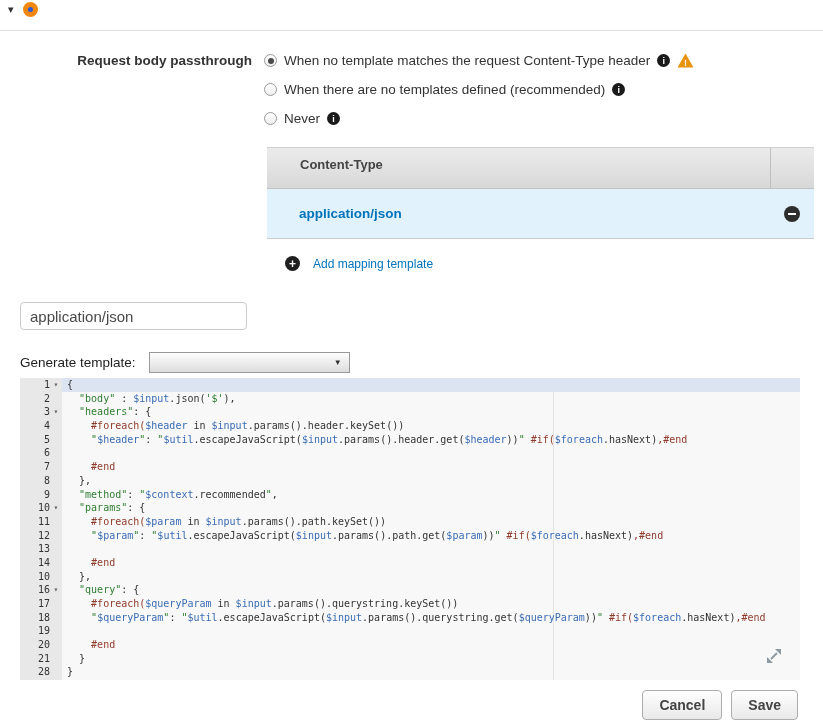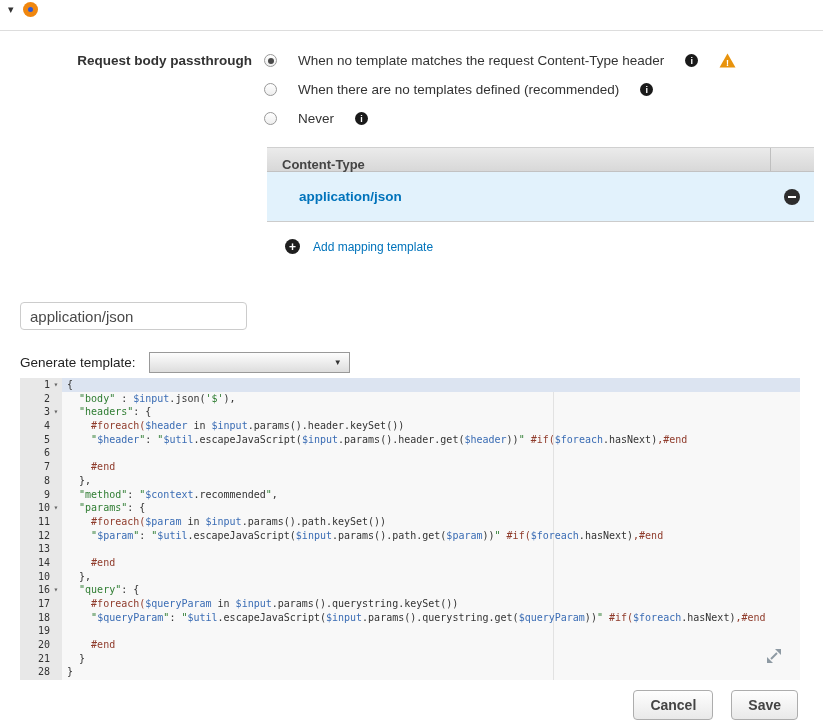--- a/index.html
+++ b/index.html
@@ -10,30 +10,30 @@
   .caret { font-size:11px; color:#333; cursor:pointer; }
   .sec-title { font-size:15.5px; color:#2f4257; font-weight:500; }
   .badge { width:15px; height:15px; border-radius:50%; background:#f0870f; display:inline-flex; align-items:center; justify-content:center; cursor:pointer; }
   .badge-dot { width:5px; height:5px; border-radius:50%; background:#3059d6; }
   .divider { position:absolute; top:30px; left:0; width:823px; height:1px; background:#ddd; }
 
   
   .passthrough { position:absolute; top:46px; left:12px; display:flex; }
   .pt-label { width:240px; text-align:right; font-weight:bold; font-size:13.5px; color:#333; padding-top:7px; }
   .pt-options { margin-left:12px; }
-  .opt-row { display:flex; align-items:center; height:29px; gap:21px; font-size:13.5px; color:#333; }
+  .opt-row { display:flex; align-items:center; height:29px; gap:7px; font-size:13.5px; color:#333; }
   .radio { width:13px; height:13px; border-radius:50%; border:1px solid #999; background:linear-gradient(#fff,#eee); display:inline-flex; align-items:center; justify-content:center; cursor:pointer; flex:none; }
   .radio.sel::after { content:""; width:6px; height:6px; border-radius:50%; background:#4a4a4a; }
   .info { width:13px; height:13px; border-radius:50%; background:#1a1a1a; color:#fff; font-size:9px; font-weight:bold; display:inline-flex; align-items:center; justify-content:center; font-style:normal; cursor:pointer; flex:none; }
   .warn { position:relative; width:17px; height:15px; flex:none; }
   .warn svg { display:block; }
 
   
   .ct-table { position:absolute; top:147px; left:267px; width:547px; }
-  .ct-head { height:25px; display:flex; background:linear-gradient(#ebebeb,#d8d8d8); border-top:1px solid #d0d0d0; border-bottom:1px solid #c2c2c2; }
+  .ct-head { height:42px; display:flex; background:linear-gradient(#ebebeb,#d8d8d8); border-top:1px solid #d0d0d0; border-bottom:1px solid #c2c2c2;padding-left:18px; }
   .ct-head-label { flex:1; line-height:33px; padding-left:15px; font-weight:bold; font-size:13px; color:#444; }
   .ct-head-action { width:44px; border-left:1px solid #bfbfbf; }
   .ct-row { height:50px; background:#e2f2fc; border-bottom:1px solid #ccc; display:flex; align-items:center; cursor:pointer; }
   .ct-link { flex:1; padding-left:32px; font-weight:bold; font-size:13.5px; color:#0073bb; text-decoration:none; }
   .ct-row-action { width:44px; display:flex; justify-content:center; }
   .minus-icon { width:16px; height:16px; border-radius:50%; background:#2d2d2d; display:inline-flex; align-items:center; justify-content:center; cursor:pointer; }
   .minus-bar { width:8px; height:2px; background:#fff; }
   .ct-add { margin-top:17px; display:flex; align-items:center; padding-left:18px; gap:13px; cursor:pointer; }
   .plus-icon { width:15px; height:15px; border-radius:50%; background:#1f1f1f; color:#fff; font-size:12px; font-weight:bold; display:inline-flex; align-items:center; justify-content:center; }
   .add-link { font-weight:normal; font-size:12px; color:#0073bb; text-decoration:none; }
@@ -57,21 +57,21 @@
   .code { position:absolute; left:42px; top:0; right:0; z-index:2; }
   .code-line { height:13.7px; line-height:13.7px; white-space:pre; padding-left:5px; color:#333; }
   .code-line.active { background:#dce4f1; }
   .tok-t { color:#333; }
   .tok-s { color:#2f7d32; }
   .tok-v { color:#3a6cb4; }
   .tok-d { color:#8f3b2b; }
   .resize { position:absolute; right:16px; bottom:14px; z-index:4; cursor:nwse-resize; }
 
   
-  .footer { position:absolute; top:690px; right:25px; display:flex; gap:18px; }
+  .footer { position:absolute; top:690px; right:25px; display:flex; gap:9px; }
   .btn { height:30px; padding:0 16px; font-size:14px; font-weight:bold; color:#444; background:linear-gradient(#fefefe,#e9e9e9); border:1px solid #adadad; border-radius:4px; font-family:"Liberation Sans", sans-serif; cursor:pointer; }
 </style>
 </head>
 <body>
 
 <div class="sec-header">
   <span class="caret">▾</span>
   <span class="badge">
       <span class="badge-dot"></span>
     </span>

